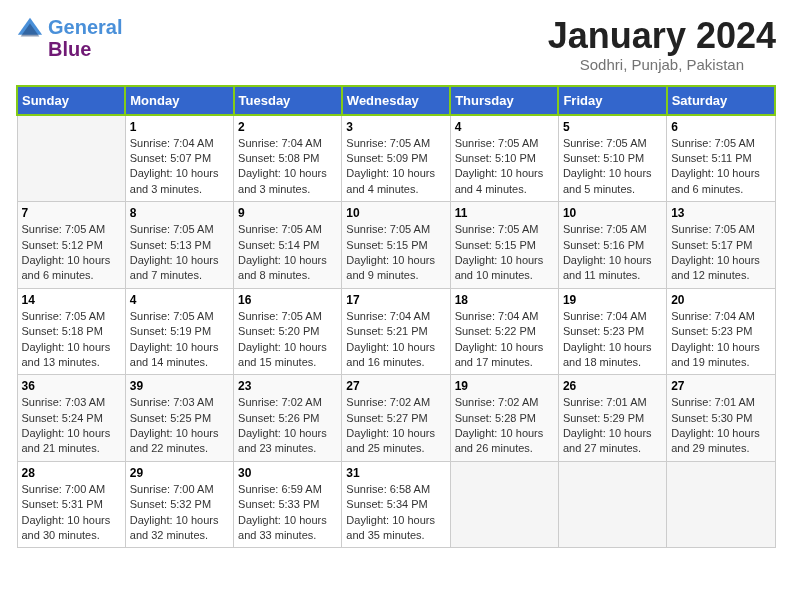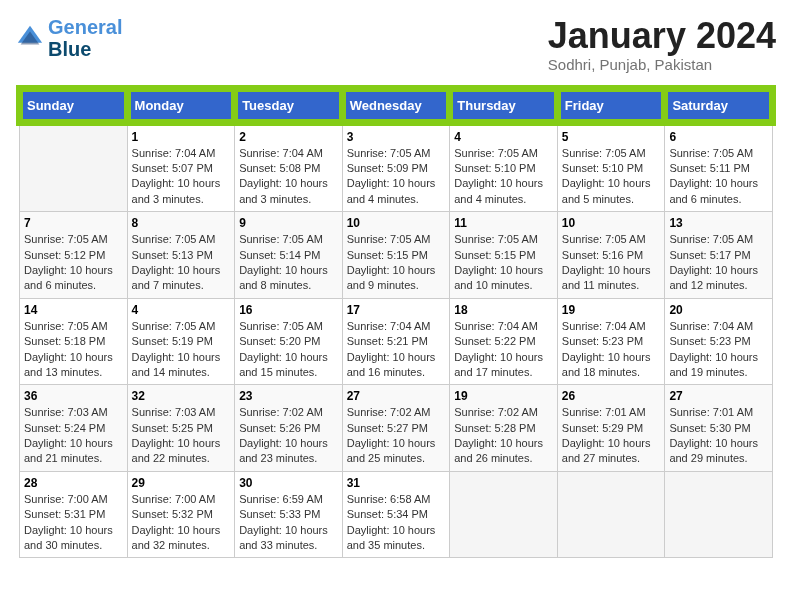--- a/index.html
+++ b/index.html
@@ -11,38 +11,37 @@
       padding: 16px;
     }
     .header {
       display: flex;
       justify-content: space-between;
       align-items: flex-start;
       margin-bottom: 12px;
     }
     .logo {
       display: flex;
-      align-items: center;
       gap: 4px;
     }
     .logo-text {
       font-size: 20px;
       font-weight: bold;
       color: #1a3a6c;
       line-height: 1.1;
     }
     .logo-text span {
       color: #4a90d9;
     }
     .logo-icon {
       width: 28px;
       height: 28px;
     }
     .title-block {
-      text-align: left;
+      text-align: center;
       margin-left: 12px;
     }
     .main-title {
       font-size: 36px;
       font-weight: bold;
       color: #222;
       line-height: 1.1;
     }
     .subtitle {
       font-size: 15px;
@@ -53,21 +52,21 @@
       border-collapse: collapse;
       font-size: 11px;
     }
     thead tr th {
       background-color: #3366cc;
       color: #fff;
       font-size: 13px;
       font-weight: bold;
       padding: 6px 4px;
       text-align: left;
-      border: 7px solid #84cc16;
+      border: 2px solid #84cc16;
     }
     tbody tr td {
       border: 1px solid #ccc;
       vertical-align: top;
       padding: 4px 4px;
       min-height: 70px;
       background: #fff;
     }
     tbody tr:nth-child(even) td {
       background: #f9f9f9;
@@ -91,21 +90,21 @@
 
 <div class="header">
   <div class="logo">
     <svg class="logo-icon" viewBox="0 0 30 30" xmlns="http://www.w3.org/2000/svg">
       <polygon points="15,2 28,20 2,20" fill="#4a90d9"></polygon>
       <polygon points="15,8 25,22 5,22" fill="#1a3a6c" opacity="0.5"></polygon>
     </svg>
     <div>
       <div class="logo-text">
         <span>General</span><br>
-        <span style="color:#0c4a6e">Blue</span>
+        <span style="color:#701a75">Blue</span>
       </div>
     </div>
   </div>
   <div class="title-block">
     <div class="main-title">January 2024</div>
     <div class="subtitle">Sodhri, Punjab, Pakistan</div>
   </div>
 </div>
 
 <table>
@@ -207,21 +206,21 @@
           <span class="day-num">20</span>
           <div class="cell-info">Sunrise: 7:04 AM<br>Sunset: 5:23 PM<br>Daylight: 10 hours<br>and 19 minutes.</div>
         </td>
       </tr>
       <tr>
         <td>
           <span class="day-num">36</span>
           <div class="cell-info">Sunrise: 7:03 AM<br>Sunset: 5:24 PM<br>Daylight: 10 hours<br>and 21 minutes.</div>
         </td>
         <td>
-          <span class="day-num">32</span>
+          <span class="day-num">39</span>
           <div class="cell-info">Sunrise: 7:03 AM<br>Sunset: 5:25 PM<br>Daylight: 10 hours<br>and 22 minutes.</div>
         </td>
         <td>
           <span class="day-num">23</span>
           <div class="cell-info">Sunrise: 7:02 AM<br>Sunset: 5:26 PM<br>Daylight: 10 hours<br>and 23 minutes.</div>
         </td>
         <td>
           <span class="day-num">27</span>
           <div class="cell-info">Sunrise: 7:02 AM<br>Sunset: 5:27 PM<br>Daylight: 10 hours<br>and 25 minutes.</div>
         </td>

